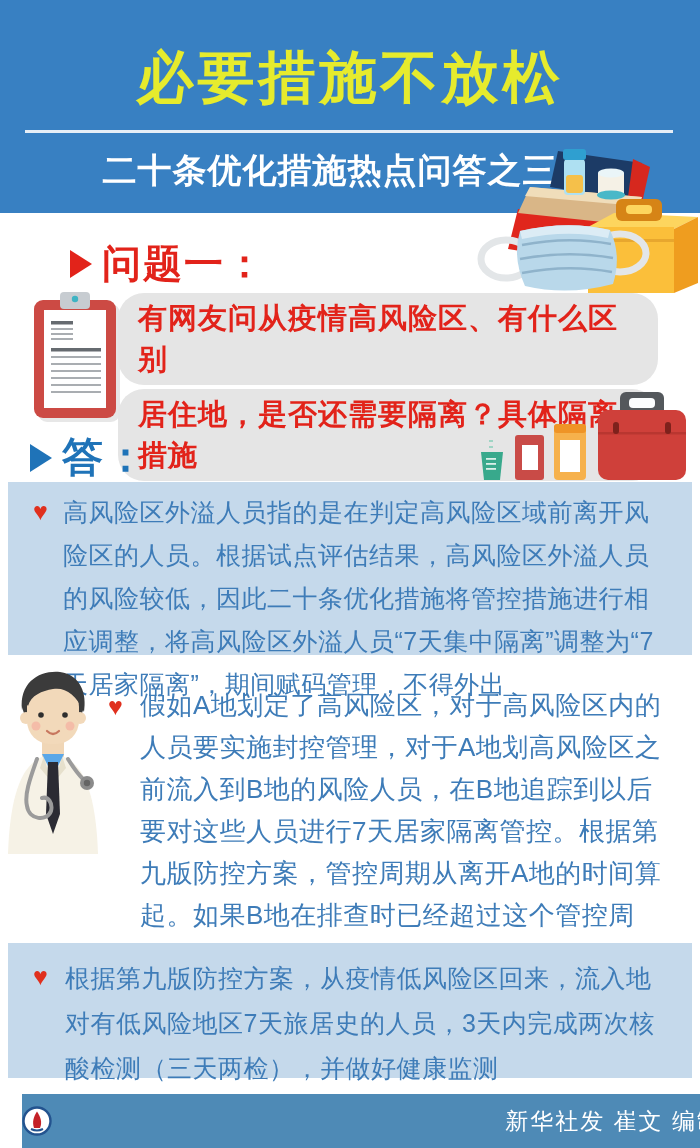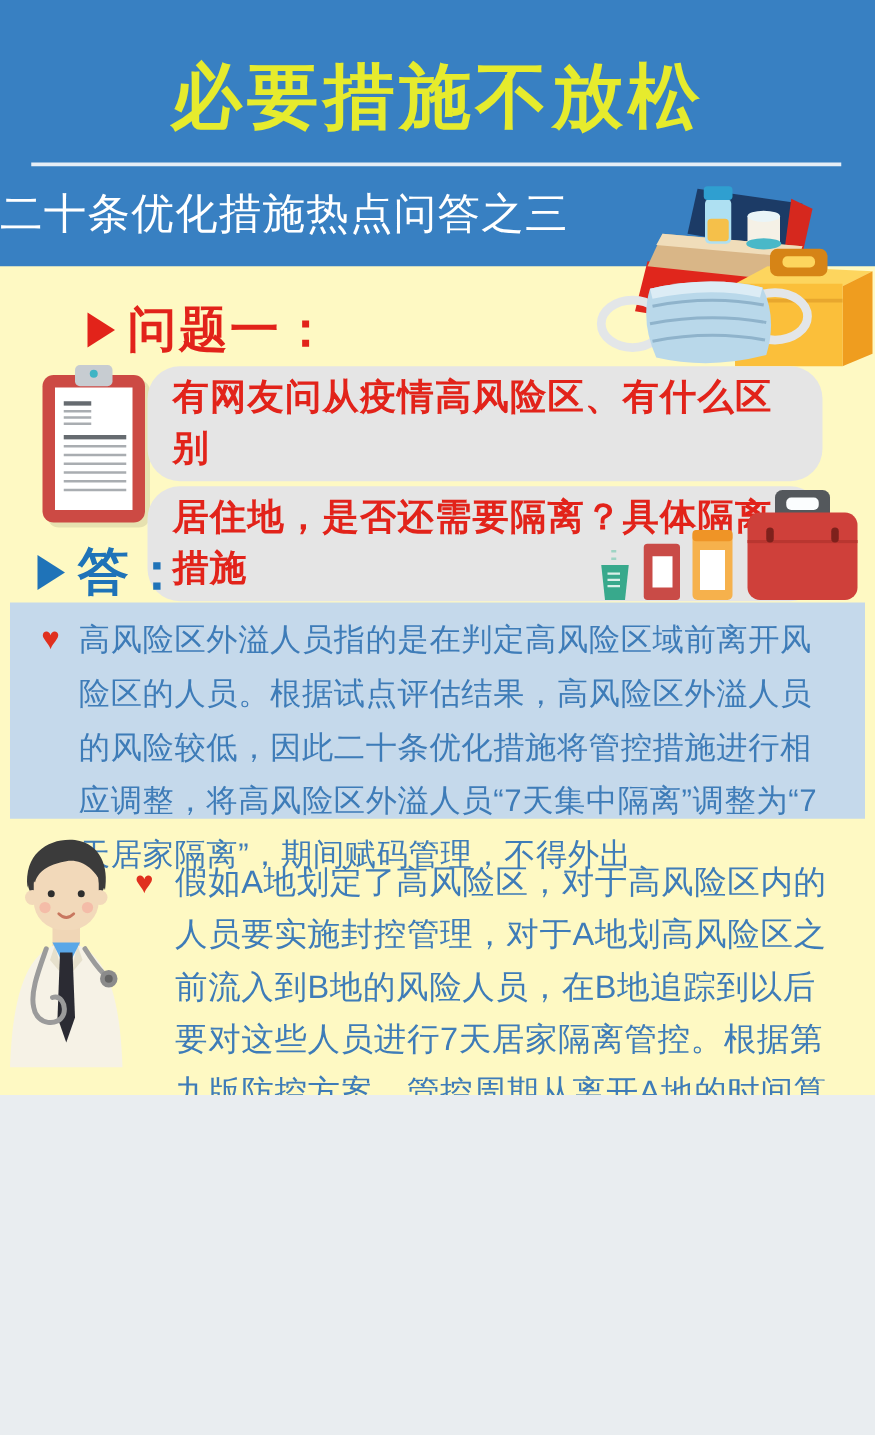--- a/index.html
+++ b/index.html
@@ -1,25 +1,25 @@
 <!DOCTYPE html>
 <html><head>
 <meta charset="utf-8">
 <style>
   html,body{margin:0;padding:0;}
   body{font-family:"Liberation Sans","DejaVu Sans",sans-serif;background:#e9edf0;}
-  #poster{position:relative;width:700px;height:876px;margin:0 auto;background:#fef9c3;overflow:hidden;}
+  #poster{position:relative;width:700px;height:1148px;margin:0 auto;background:#ffffff;overflow:hidden;}
 
   
   .header{position:absolute;left:0;top:0;width:700px;height:213px;background:#3880c2;}
   .header-title{position:absolute;left:0;top:40px;width:100%;text-align:center;
     font-size:57px;font-weight:bold;color:#e6eb2d;letter-spacing:4px;}
   .header-divider{position:absolute;left:25px;top:130px;width:648px;height:3px;background:#e6eef6;}
-  .header-subtitle{position:absolute;left:0;top:148px;width:660px;
-    font-size:34px;color:#ffffff;letter-spacing:1px;}
+  .header-subtitle{position:absolute;left:0;top:148px;width:660px;text-align:center;
+    font-size:34px;color:#ffffff;letter-spacing:1px;font-weight:bold;}
 
   
   .q-row{position:absolute;left:30px;top:237px;display:flex;align-items:center;margin-left:40px;}
   .tri{width:0;height:0;border-top:14px solid transparent;border-bottom:14px solid transparent;
     border-left:22px solid #e2231a;margin-right:10px;}
   .tri.blue{border-left-color:#1f73b8;}
   .q-label{font-size:39px;font-weight:bold;color:#e2231a;letter-spacing:2px;}
   .a-row{position:absolute;left:30px;top:430px;display:flex;align-items:center;}
   .a-label{font-size:41px;font-weight:bold;color:#1f73b8;letter-spacing:2px;}
 
@@ -180,20 +180,21 @@
     <path d="M64,95 C69,103 74,110 79,115" fill="none" stroke="#9b9b9b" stroke-width="4" stroke-linecap="round"></path>
     <circle cx="83" cy="119" r="7" fill="#8b8b8b"></circle>
     <circle cx="83" cy="119" r="3.2" fill="#646464"></circle>
   </svg>
 
   <span class="heart p2-heart">♥</span>
   <div class="ans-text p2-text">假如A地划定了高风险区，对于高风险区内的人员要实施封控管理，对于A地划高风险区之前流入到B地的风险人员，在B地追踪到以后要对这些人员进行7天居家隔离管控。根据第九版防控方案，管控周期从离开A地的时间算起。如果B地在排查时已经超过这个管控周期，原则上无需再进行隔离管控</div>
 
   <div class="panel panel3">
     <span class="heart p3-heart">♥</span>
+    <div class="ans-text p3-text">根据第九版防控方案，从疫情低风险区回来，流入地对有低风险地区7天旅居史的人员，3天内完成两次核酸检测（三天两检），并做好健康监测</div>
   </div>
 
   <div class="footer">
     <svg class="footer-logo" viewBox="0 0 30 30">
       <circle cx="15" cy="15" r="13.5" fill="#ffffff"></circle>
       <circle cx="15" cy="15" r="13.5" fill="none" stroke="#23538f" stroke-width="2.4"></circle>
       <path d="M15,5.5 C11.5,11 10,16 12,22 L18,22 C20.5,16 18.5,11 15,5.5 Z" fill="#c42127"></path>
       <path d="M9,23 Q15,26 21,23" fill="none" stroke="#23538f" stroke-width="2"></path>
     </svg>
     <span class="footer-credit">新华社发  崔文 编制</span>

